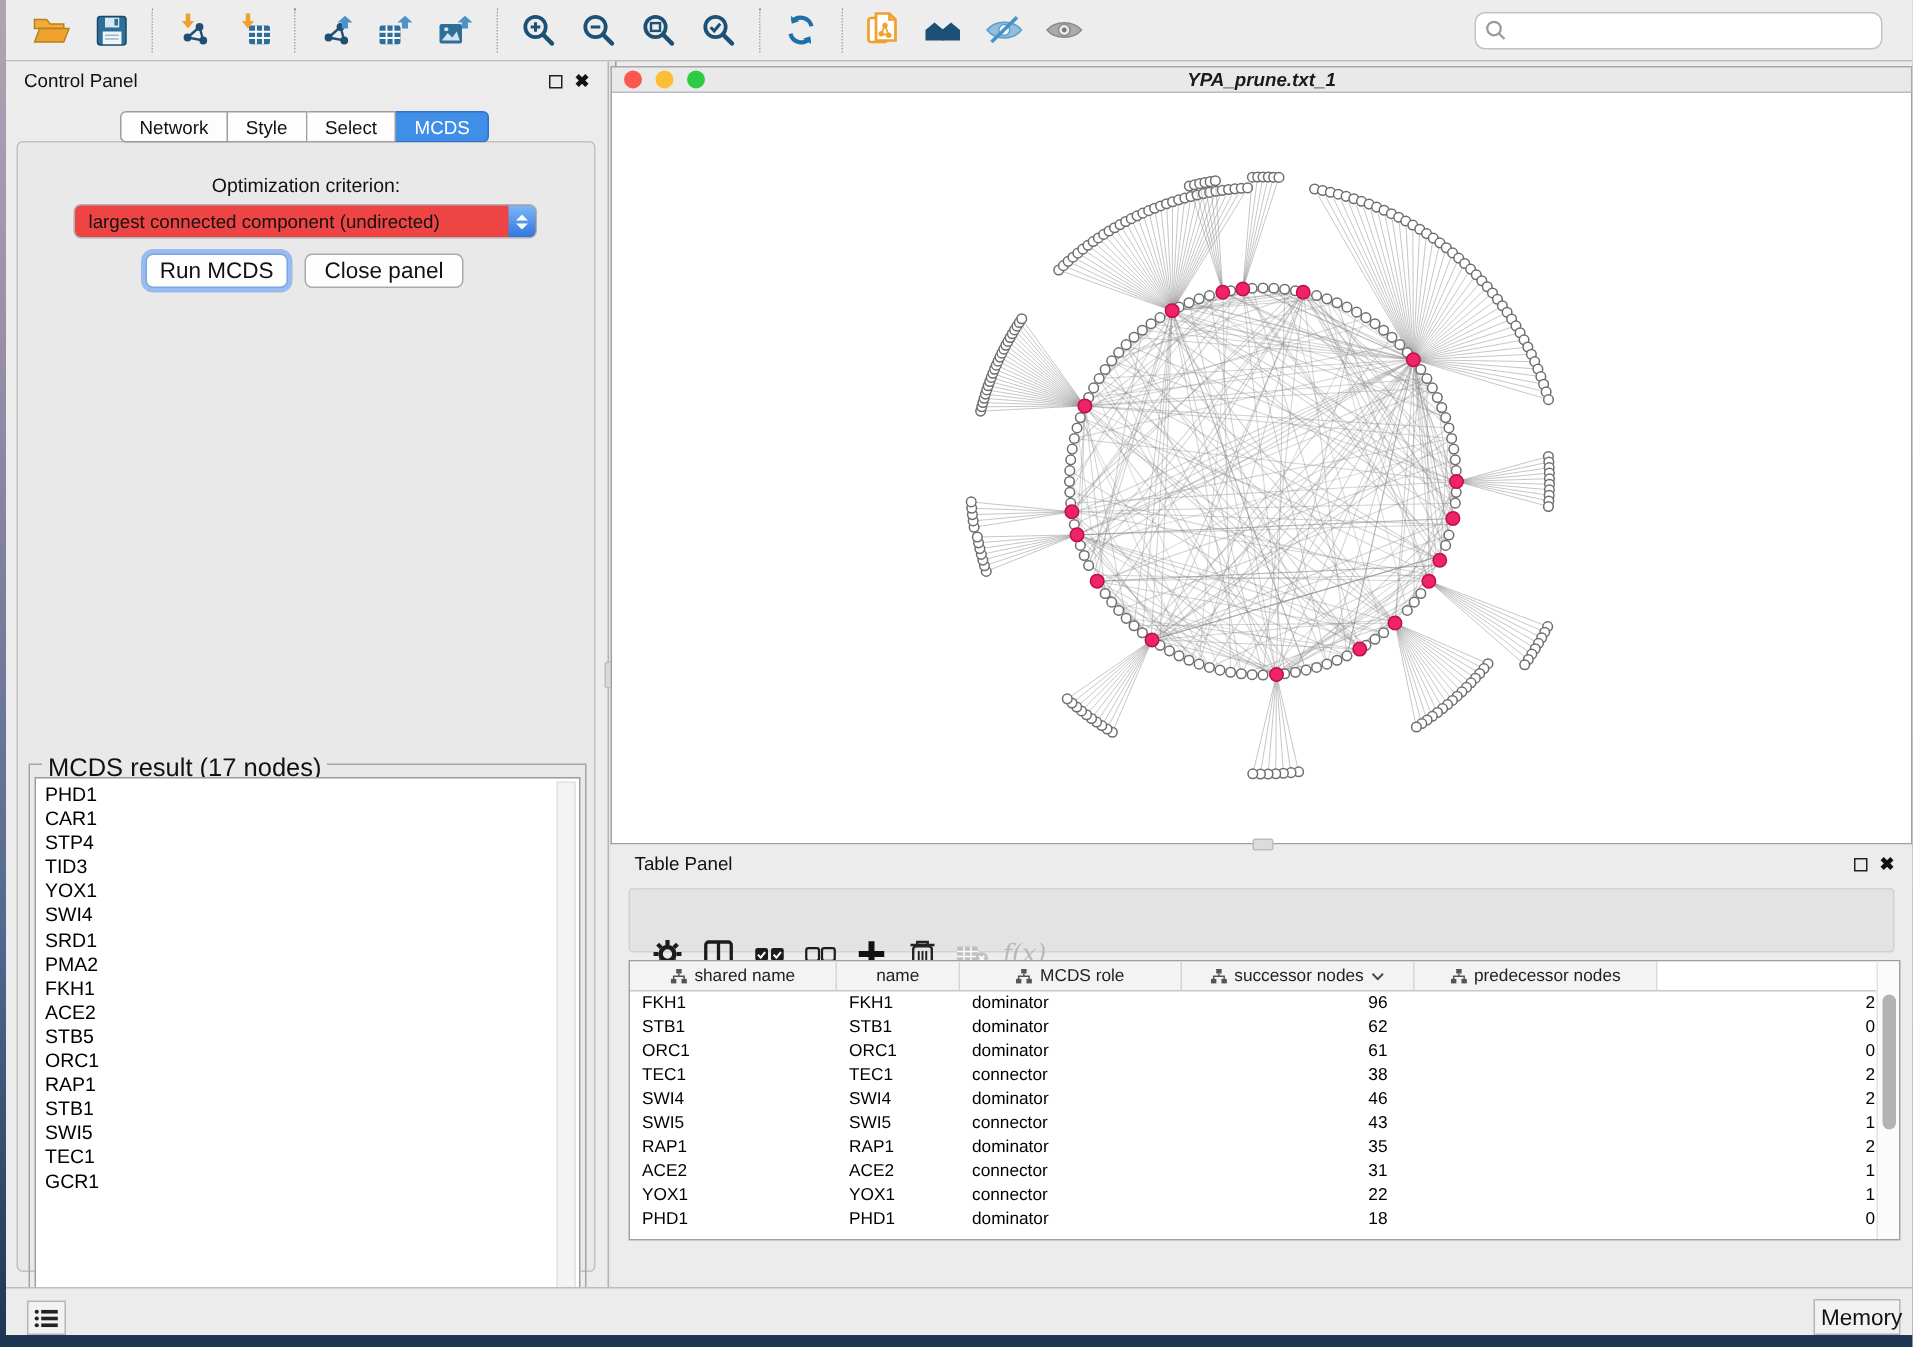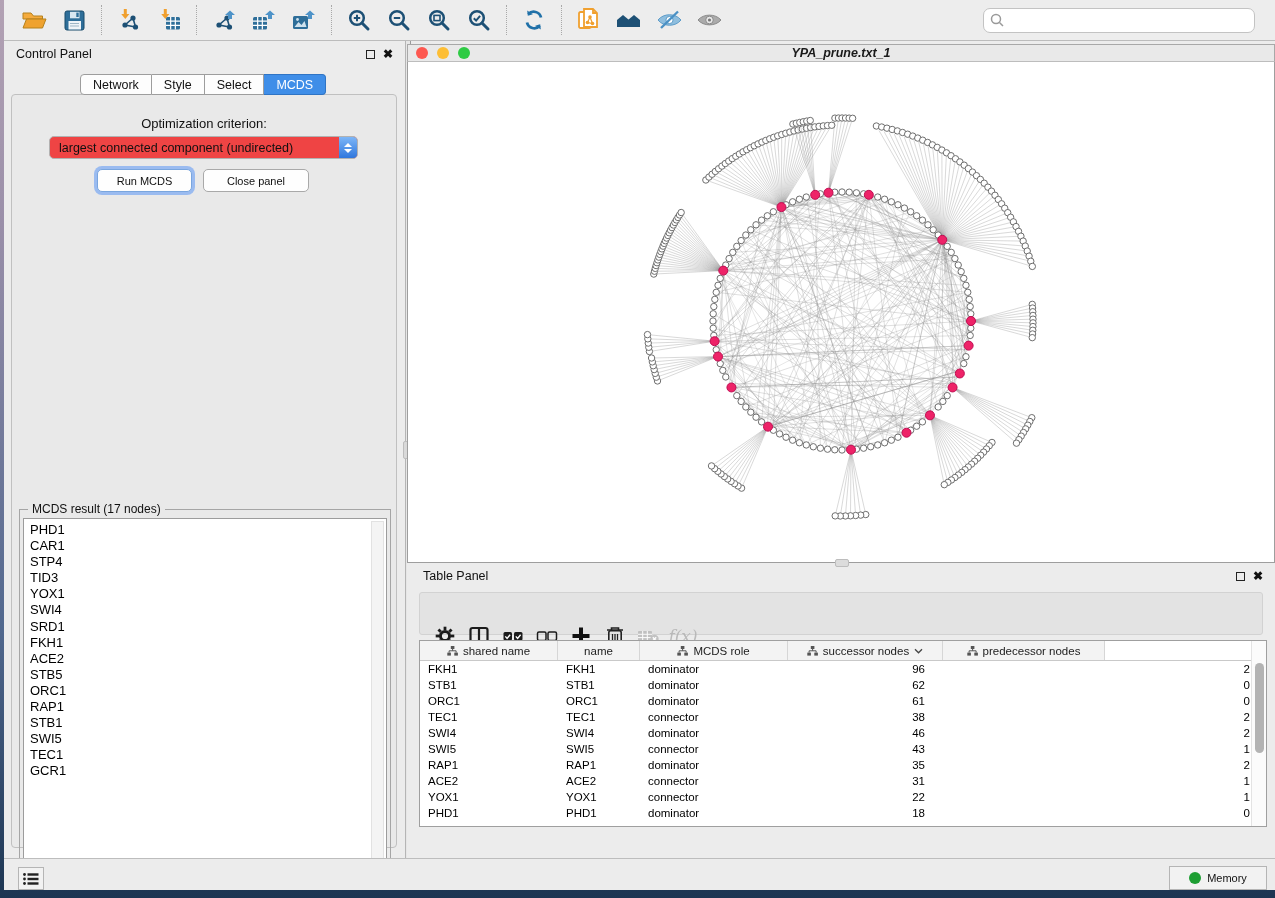--- a/index.html
+++ b/index.html
@@ -40,26 +40,26 @@
                border:1px solid #c0c0c0; border-radius:4px; }
   .opt-label { position:absolute; left:0; top:21px; width:100%; text-align:center; font-size:13px; color:#111; }
   .criterion { position:absolute; left:37px; top:41px; width:309px; height:23px; background:#ef4444;
                border:1px solid #b2b2b2; border-radius:5px; display:flex; align-items:center; }
   .criterion-text { flex:1; padding-left:9px; font-size:12.5px; white-space:nowrap; }
   .stepper { width:18px; height:100%; border-radius:0 4px 4px 0; background:linear-gradient(180deg,#7db6f7,#3077dd);
              display:flex; flex-direction:column; align-items:center; justify-content:center; gap:2px; }
   .arr-up { width:0; height:0; border-left:4px solid transparent; border-right:4px solid transparent; border-bottom:4px solid #fff; }
   .arr-dn { width:0; height:0; border-left:4px solid transparent; border-right:4px solid transparent; border-top:4px solid #fff; }
   .btn { position:absolute; height:23px; background:#fefefe; border:1px solid #a9a9a9; border-radius:5px;
-         font-size:11px; color:#111; display:flex; align-items:center; justify-content:center; }
+         font-size:15px; color:#111; display:flex; align-items:center; justify-content:center; }
   .btn-run { left:85px; top:74px; width:95px; box-shadow:0 0 0 3px rgba(90,150,245,.55); border-color:#7aa6de; }
   .btn-closepanel { left:191px; top:74px; width:106px; }
 
   .groupbox { position:absolute; left:7px; top:414px; width:372px; height:372px; border:1px solid #a5a5a5; }
-  .groupbox-legend { position:absolute; left:8px; top:-8px; background:#e9e9e9; padding:0 4px; font-size:12px; color:#111; }
+  .groupbox-legend { position:absolute; left:8px; top:-8px; background:#e9e9e9; padding:0 4px; font-size:17px; color:#111; }
   .mcds-listbox { position:absolute; left:3px; top:8px; width:364px; height:359px; background:#fff; border:1px solid #9c9c9c; overflow:hidden; }
   .mcds-scrolltrack { position:absolute; right:2px; top:2px; bottom:2px; width:13px; background:#f4f4f4; border:1px solid #e2e2e2; }
   .mcds-item { font-size:13px; line-height:16.1px; padding-left:6px; color:#000; }
 
   
   .vsplit { position:absolute; left:401px; top:41px; width:6px; height:817px; background:#e6e6e6;
             border-left:1px solid #b5b5b5; border-right:1px solid #9a9a9a; }
   .vsplit-handle { position:absolute; left:-3px; top:400px; width:10px; height:18px; background:#d9d9d9;
                    border:1px solid #bdbdbd; border-radius:2px; }
 
@@ -98,22 +98,22 @@
   .tbl-thumb { position:absolute; left:3px; top:22px; width:9px; height:90px; background:#b3b3b3; border-radius:5px; }
 
   .table-tabs { position:absolute; left:252px; top:269px; height:23px; display:flex; }
   .table-tabs .tab { font-size:12.5px; }
 
   
   .statusbar { position:absolute; left:0; top:858px; width:100%; height:32px; background:#ececec;
                border-top:1px solid #bdbdbd; }
   .menu-btn { position:absolute; left:14px; top:8px; width:26px; height:23px; background:#f2f2f2;
               border:1px solid #b5b5b5; display:flex; align-items:center; justify-content:center; }
-  .memory-btn { position:absolute; right:8px; top:7px; width:98px; height:24px; background:#f2f2f2;
-                border:1px solid #b5b5b5; display:flex; align-items:center; justify-content:center; gap:6px; font-size:11px; }
+  .memory-btn { position:absolute; right:8px; top:7px; width:58px; height:24px; background:#f2f2f2;
+                border:1px solid #b5b5b5; display:flex; align-items:center; justify-content:center; gap:6px; font-size:15px; }
   .memory-dot { width:12px; height:12px; border-radius:50%; background:#1d9e33; }
 </style>
 </head>
 <body>
 
 <div class="app">
 
   <div class="toolbar">
     <div id="toolbar-icons" style="display:flex;align-items:center;">
         <div class="tbtn">
@@ -285,20 +285,21 @@
         <span class="groupbox-legend">MCDS result (17 nodes)</span>
         <div class="mcds-listbox">
           <div id="mcds-list" style="padding-top:3px;">
               <div class="mcds-item">PHD1</div>
               <div class="mcds-item">CAR1</div>
               <div class="mcds-item">STP4</div>
               <div class="mcds-item">TID3</div>
               <div class="mcds-item">YOX1</div>
               <div class="mcds-item">SWI4</div>
               <div class="mcds-item">SRD1</div>
+              <div class="mcds-item">PMA2</div>
               <div class="mcds-item">FKH1</div>
               <div class="mcds-item">ACE2</div>
               <div class="mcds-item">STB5</div>
               <div class="mcds-item">ORC1</div>
               <div class="mcds-item">RAP1</div>
               <div class="mcds-item">STB1</div>
               <div class="mcds-item">SWI5</div>
               <div class="mcds-item">TEC1</div>
               <div class="mcds-item">GCR1</div>
             </div>

